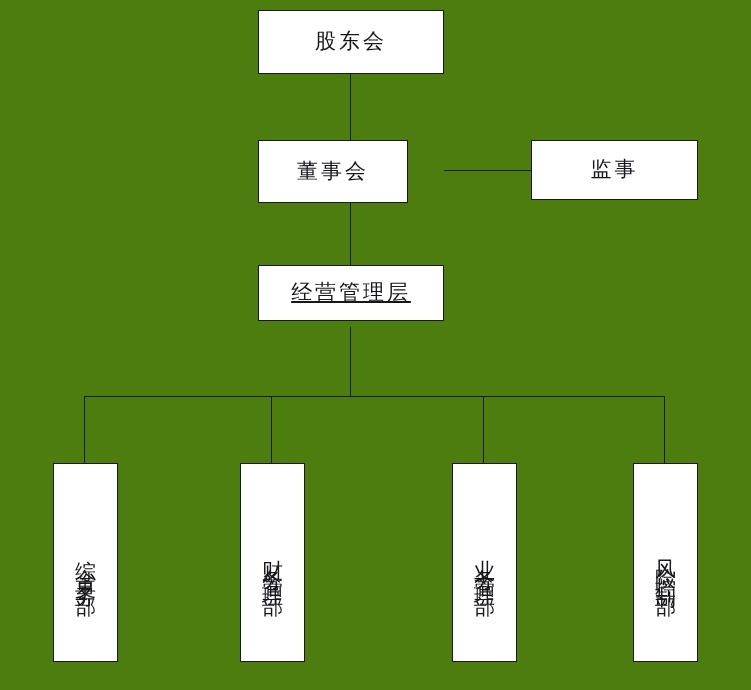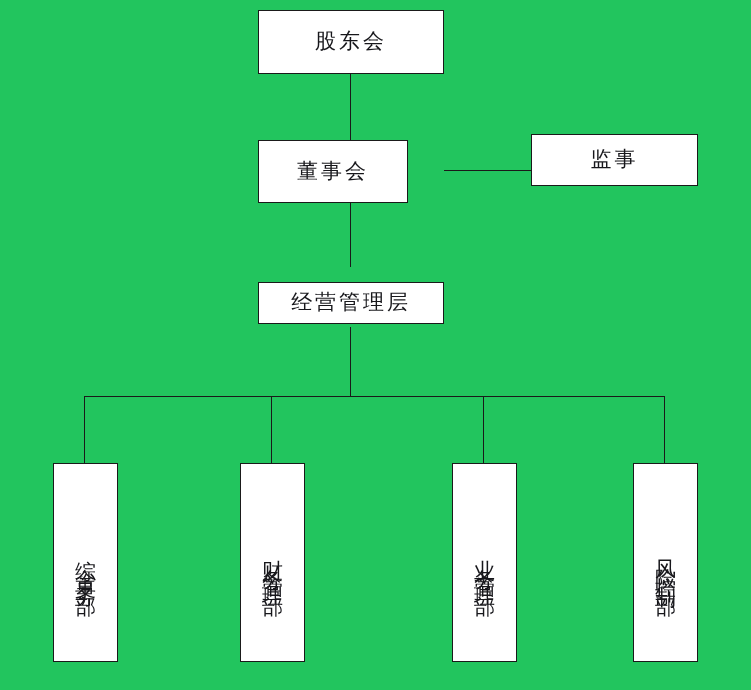--- a/index.html
+++ b/index.html
@@ -7,21 +7,21 @@
     padding: 0;
     background: #ffffff;
   }
   body {
     font-family: "Liberation Serif", "DejaVu Serif", serif;
   }
   #org-chart {
     position: relative;
     width: 751px;
     height: 690px;
-    background: #22c55e;
+    background: #4d7c0f;
     overflow: hidden;
   }
   .node {
     position: absolute;
     box-sizing: border-box;
     border: 1px solid #1a1a1a;
     background: #ffffff;
     display: flex;
     align-items: center;
     justify-content: center;
@@ -54,25 +54,25 @@
 <div id="org-chart">
 
   <div class="node horizontal" style="left:258px; top:10px; width:186px; height:64px;">股东会</div>
 
   <div class="connector v" style="left:350px; top:74px; height:66px;"></div>
 
   <div class="node horizontal" style="left:258px; top:140px; width:150px; height:63px;">董事会</div>
 
   <div class="connector h" style="left:444px; top:170px; width:87px;"></div>
 
-  <div class="node horizontal" style="left:531px; top:134px; width:167px; height:52px;">监事</div>
+  <div class="node horizontal" style="left:531px; top:140px; width:167px; height:60px;">监事</div>
 
   <div class="connector v" style="left:350px; top:203px; height:64px;"></div>
 
-  <div class="node horizontal" style="left:258px; top:282px; width:186px; height:42px;">经营管理层</div>
+  <div class="node horizontal" style="left:258px; top:265px; width:186px; height:56px;text-decoration:underline;">经营管理层</div>
 
   <div class="connector v" style="left:350px; top:327px; height:69px;"></div>
 
   <div class="connector h" style="left:84px; top:396px; width:581px;"></div>
 
   <div class="connector v" style="left:84px; top:396px; height:67px;"></div>
   <div class="connector v" style="left:271px; top:396px; height:67px;"></div>
   <div class="connector v" style="left:483px; top:396px; height:67px;"></div>
   <div class="connector v" style="left:664px; top:396px; height:67px;"></div>
 

